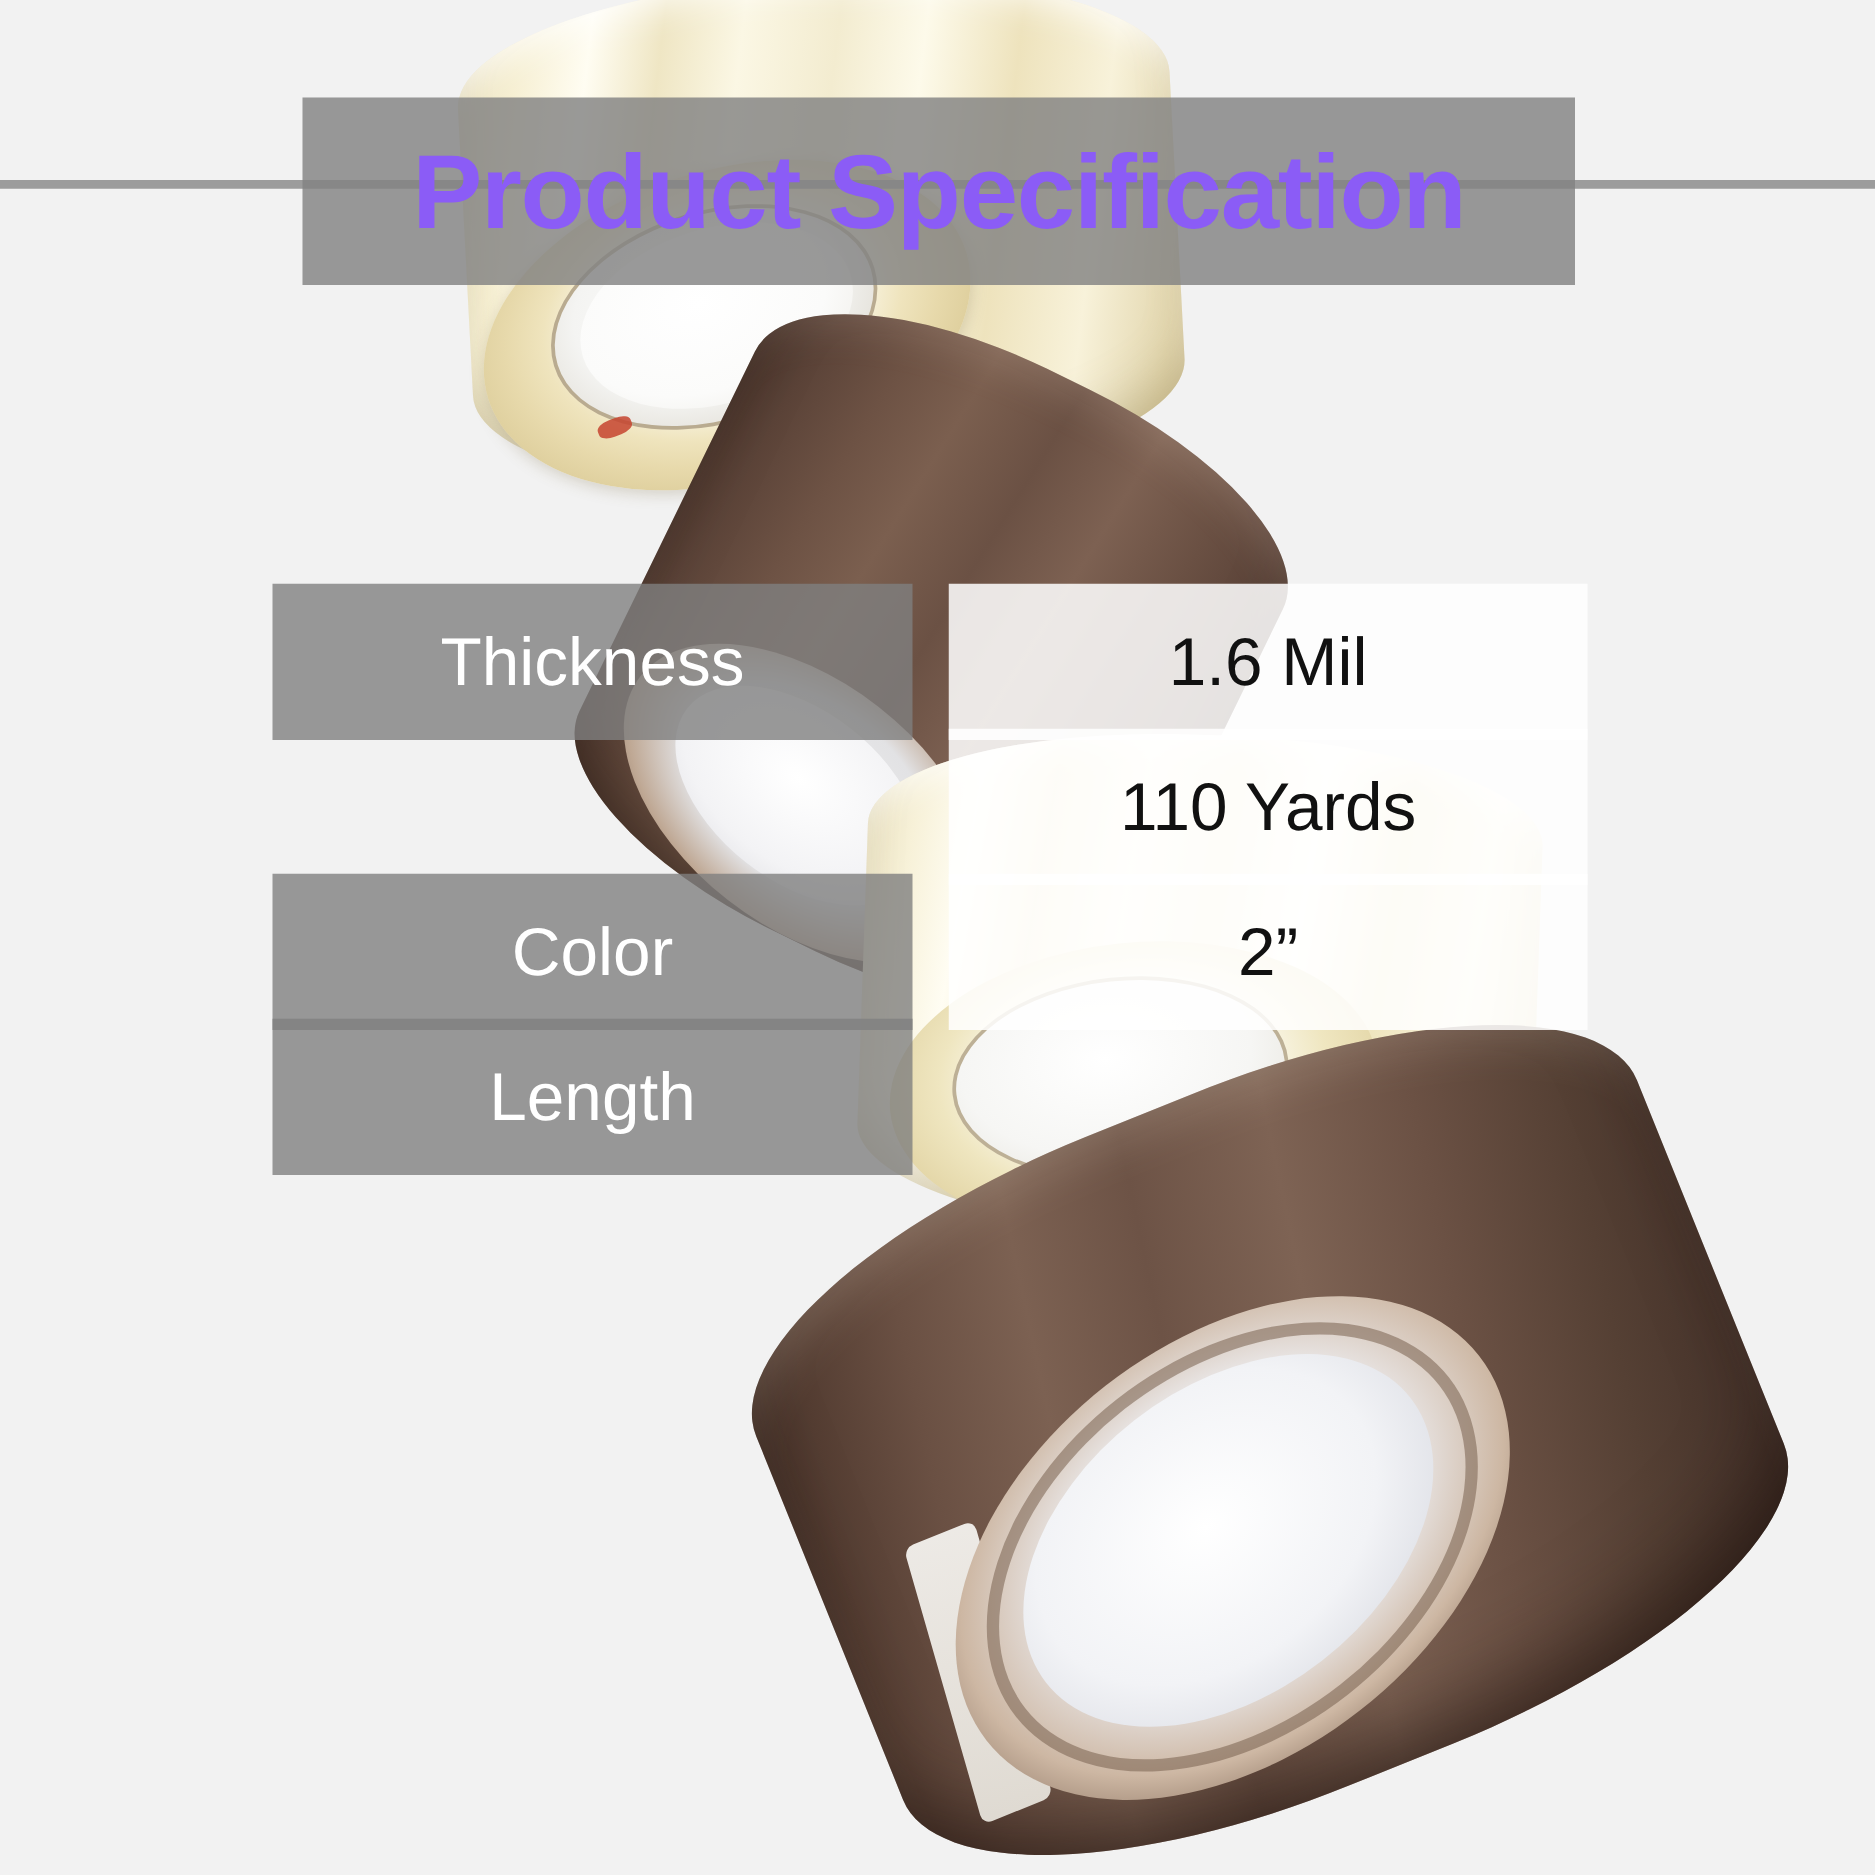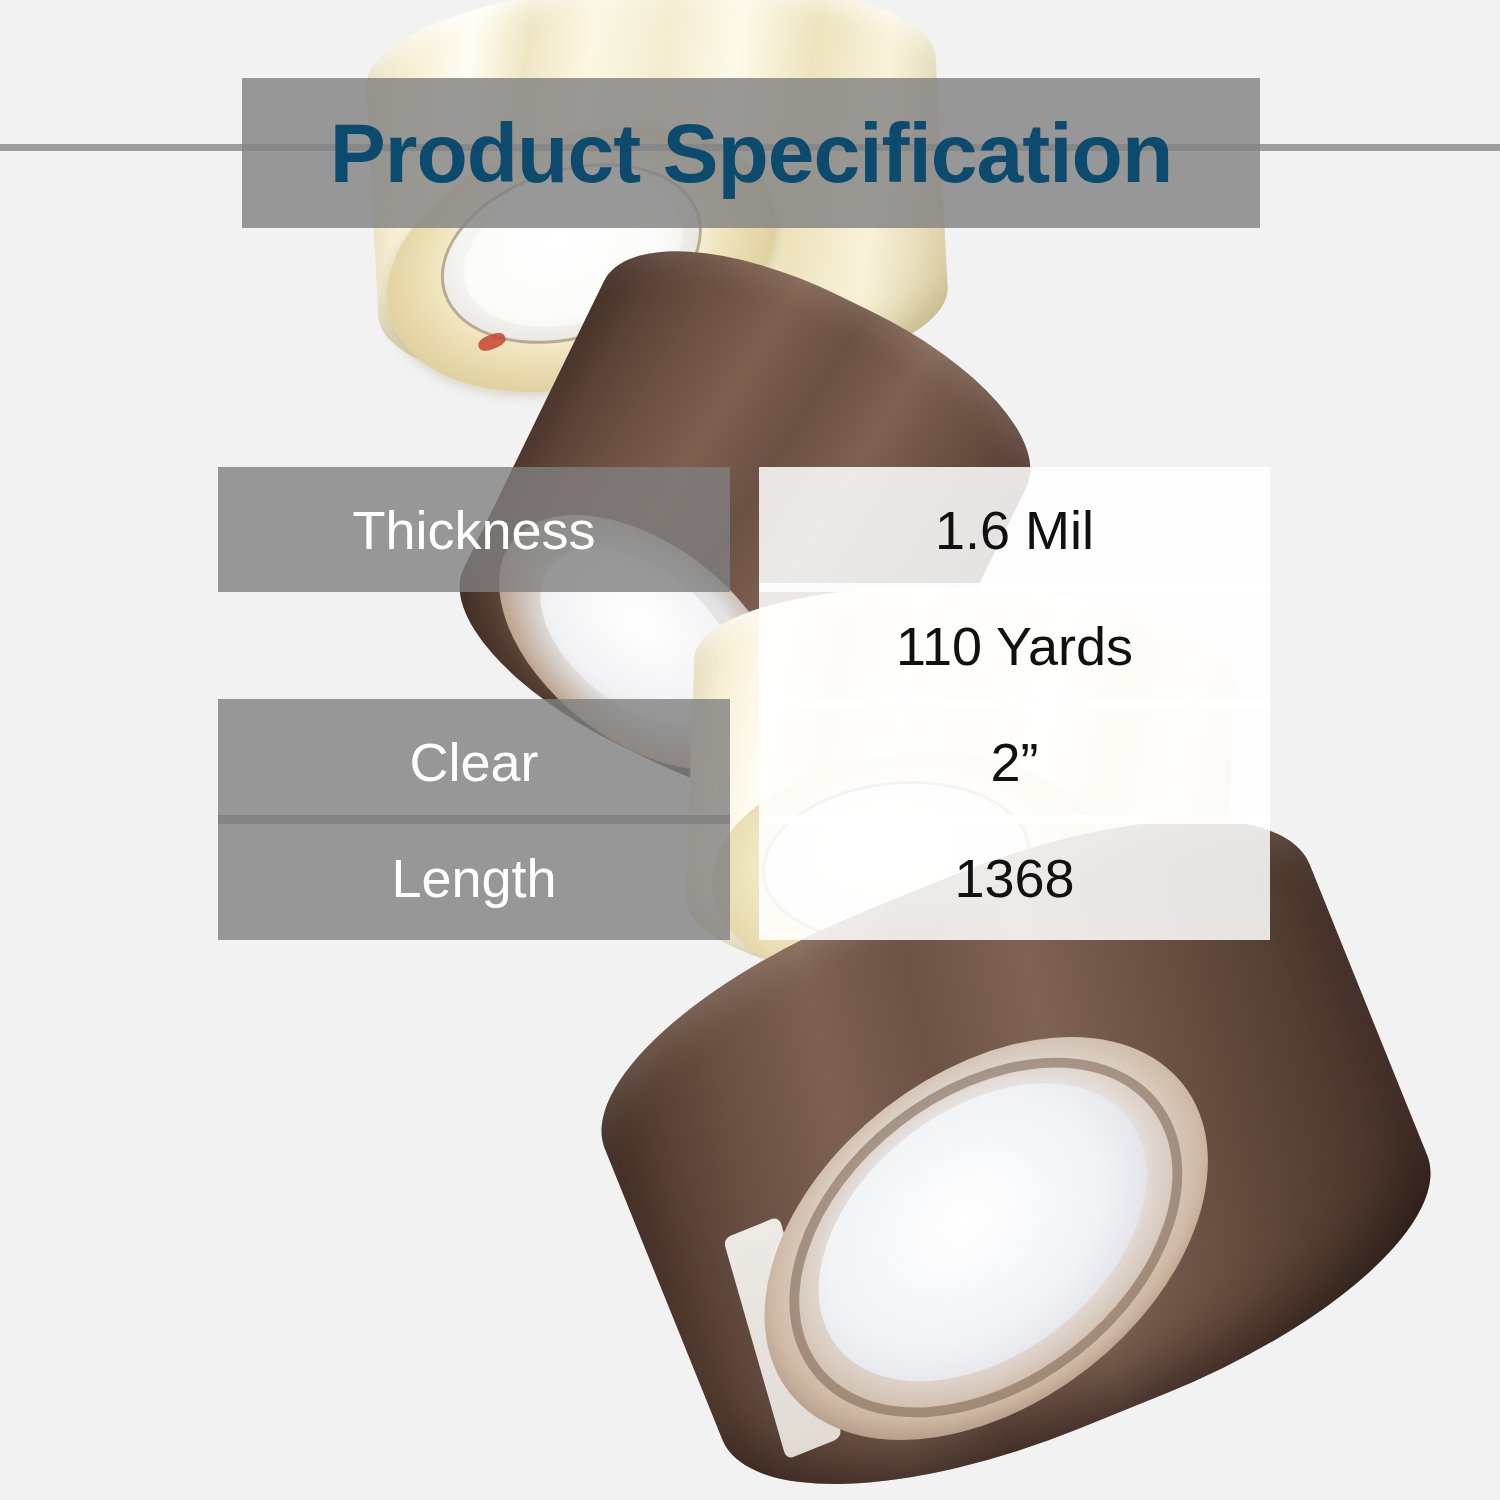--- a/index.html
+++ b/index.html
@@ -284,21 +284,21 @@
     left: 242px;
     top: 78px;
     width: 1018px;
     height: 150px;
     background: rgba(130,130,130,.82);
     display: flex;
     align-items: center;
     justify-content: center;
   }
   #title-text {
-    color: #0c4a6e;
+    color: #8b5cf6;
     font-size: 84px;
     font-weight: bold;
     letter-spacing: -1px;
     line-height: 1;
     white-space: nowrap;
     text-align: right;
   }
 
   
   #spec-table {
@@ -393,27 +393,26 @@
     <div class="spec-row">
       <div class="spec-label">Thickness</div>
       <div class="spec-value">1.6 Mil</div>
     </div>
 
     <div class="spec-row">
       <div class="spec-value">110 Yards</div>
     </div>
 
     <div class="spec-row">
-      <div class="spec-label">Clear</div>
+      <div class="spec-label">Color</div>
       <div class="spec-value">2”</div>
     </div>
 
     <div class="spec-row">
       <div class="spec-label">Length</div>
-      <div class="spec-value">1368</div>
     </div>
 
     <div class="spec-row">
     </div>
 
   </div>
 
 </div>
 
 </body></html>

